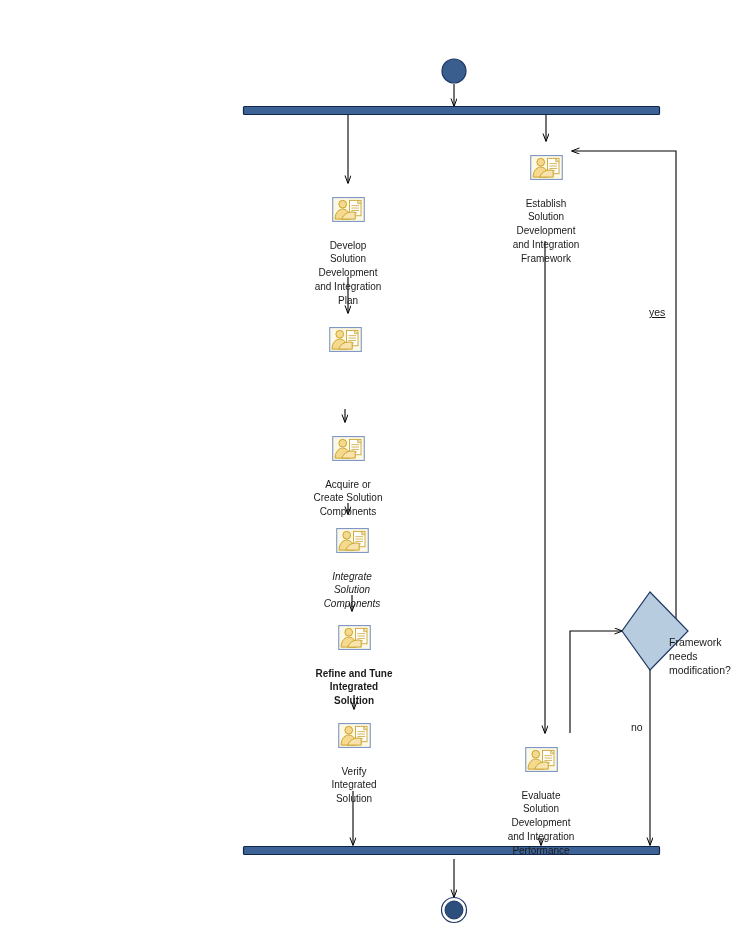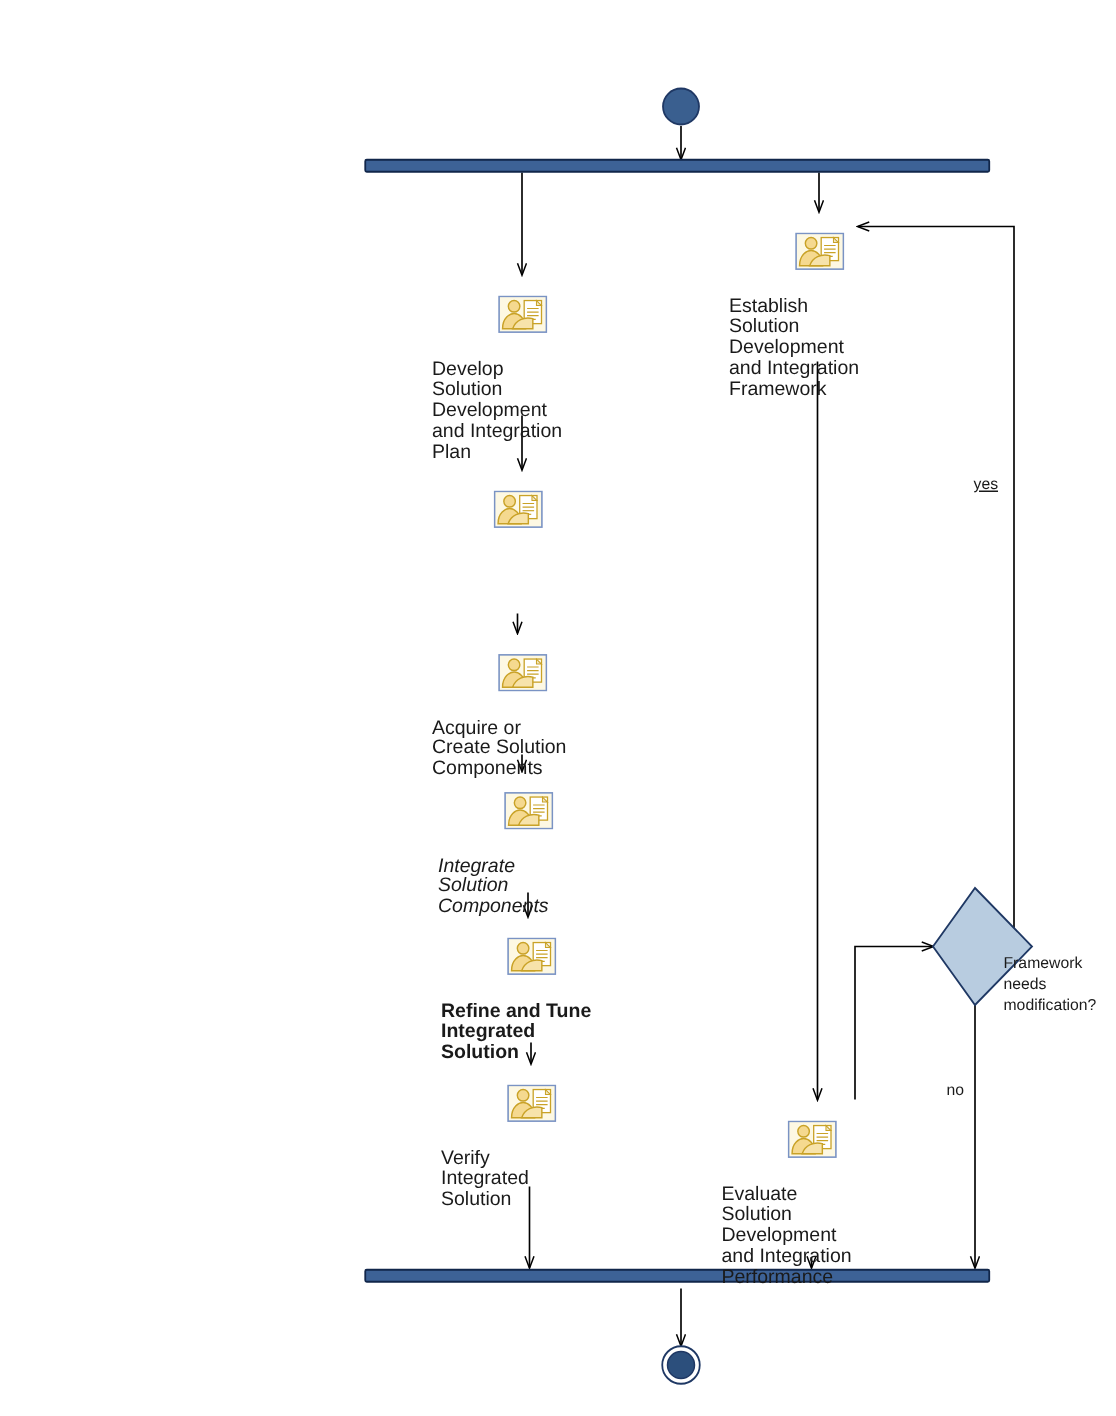--- a/index.html
+++ b/index.html
@@ -8,22 +8,22 @@
     background:#ffffff;
     font-family:"Liberation Sans", sans-serif;
     overflow:hidden;
     position:relative;
   }
   #canvas{position:absolute;left:0;top:0;width:744px;height:944px;}
   svg.layer{position:absolute;left:0;top:0;width:744px;height:944px;pointer-events:none;}
 
   .node{
     position:absolute;
-    text-align:left;
-    font-size:13px;
+    text-align:center;
+    font-size:10px;
     color:#1a1a1a;
     line-height:13.8px;
     white-space:pre-line;
   }
   .node .icon{
     display:block;
     margin:0 auto 3px auto;
     width:33px;height:25px;
   }
   .node .label{display:block;}
@@ -248,17 +248,17 @@
 Solution
 Development
 and Integration
 Performance</span>
   </div>
 
   <div class="edge-label" style="left:669px;top:636px;width:75px;">Framework
 needs
 modification?</div>
 
-  <div class="edge-label" style="left:649px;top:317px;text-decoration:underline;">yes</div>
+  <div class="edge-label" style="left:649px;top:306px;text-decoration:underline;">yes</div>
 
   <div class="edge-label" style="left:631px;top:721px;">no</div>
 
 </div>
 
 </body></html>

